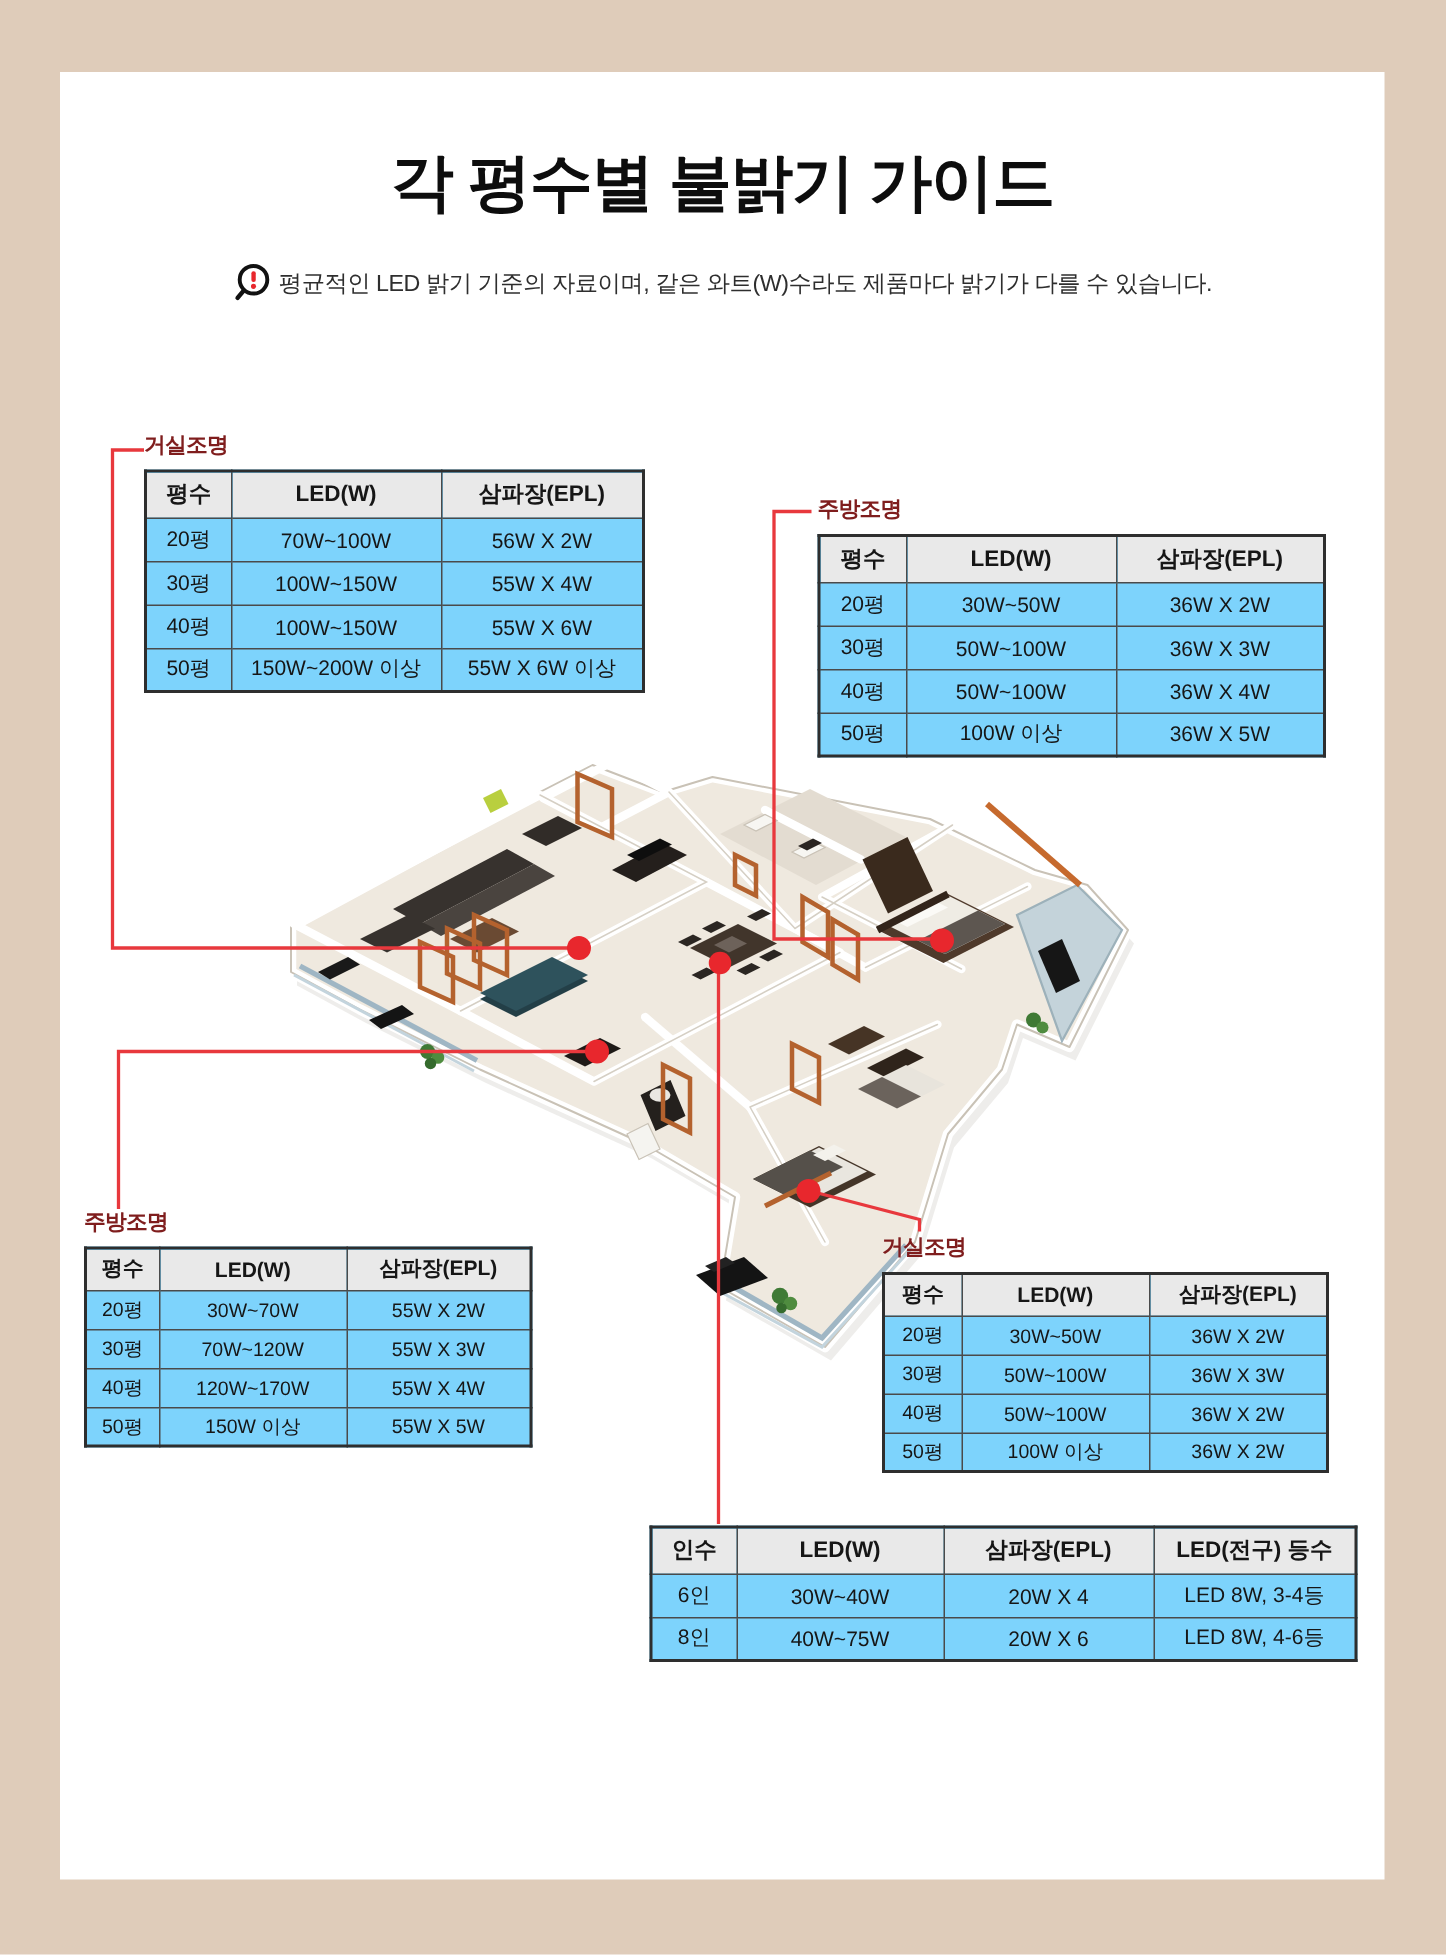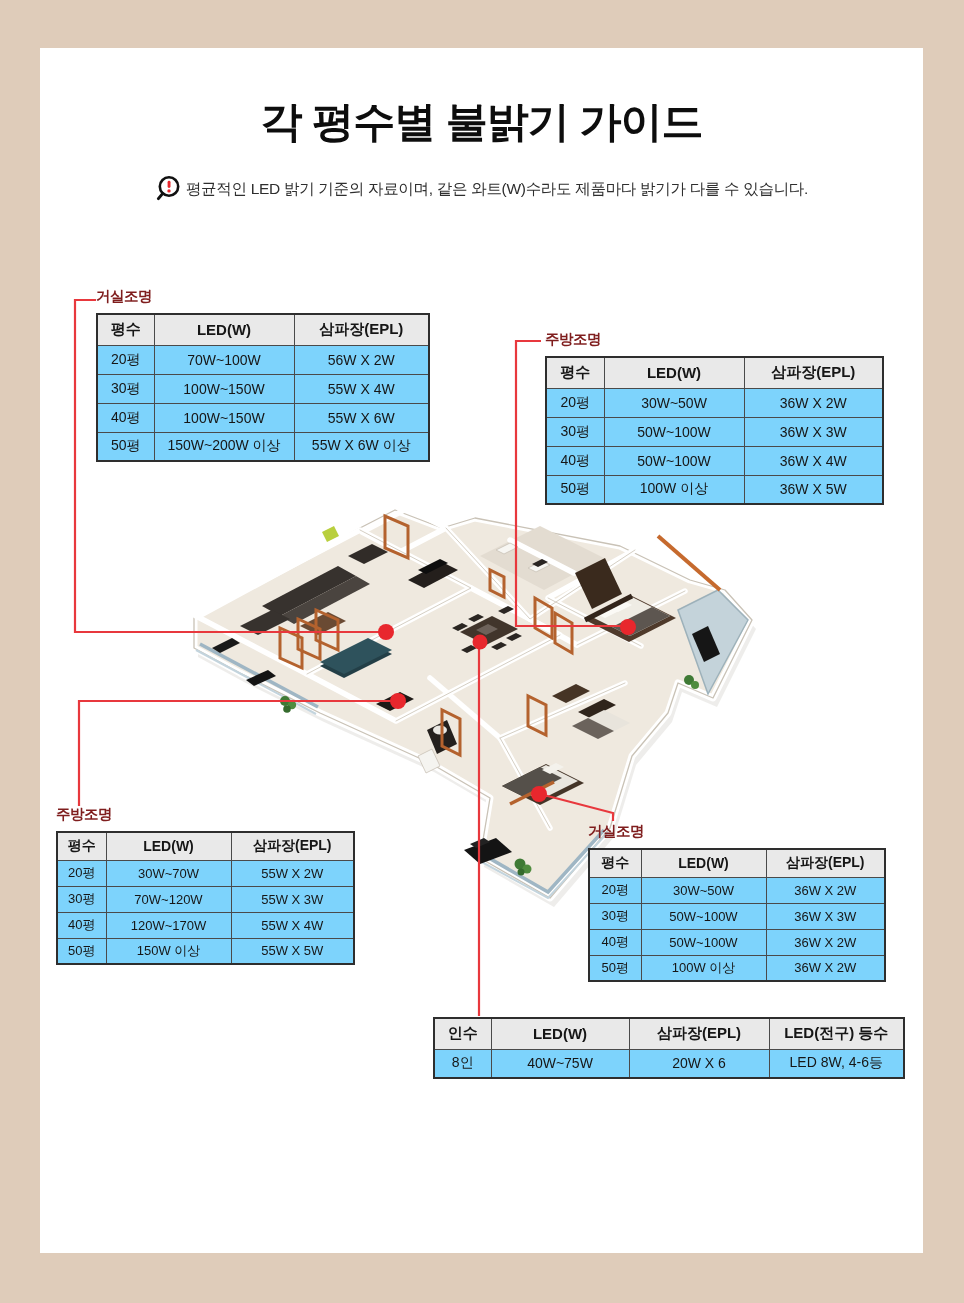--- a/index.html
+++ b/index.html
@@ -389,20 +389,26 @@
     <thead>
           <tr>
             <th>인수</th>
             <th>LED(W)</th>
             <th>삼파장(EPL)</th>
             <th>LED(전구) 등수</th>
           </tr>
         </thead>
         <tbody>
           <tr>
+            <td>6인</td>
+            <td>30W~40W</td>
+            <td>20W X 4</td>
+            <td>LED 8W, 3-4등</td>
+          </tr>
+          <tr>
             <td>8인</td>
             <td>40W~75W</td>
             <td>20W X 6</td>
             <td>LED 8W, 4-6등</td>
           </tr>
         </tbody>
       </table>
   </div>
 </div>
 

